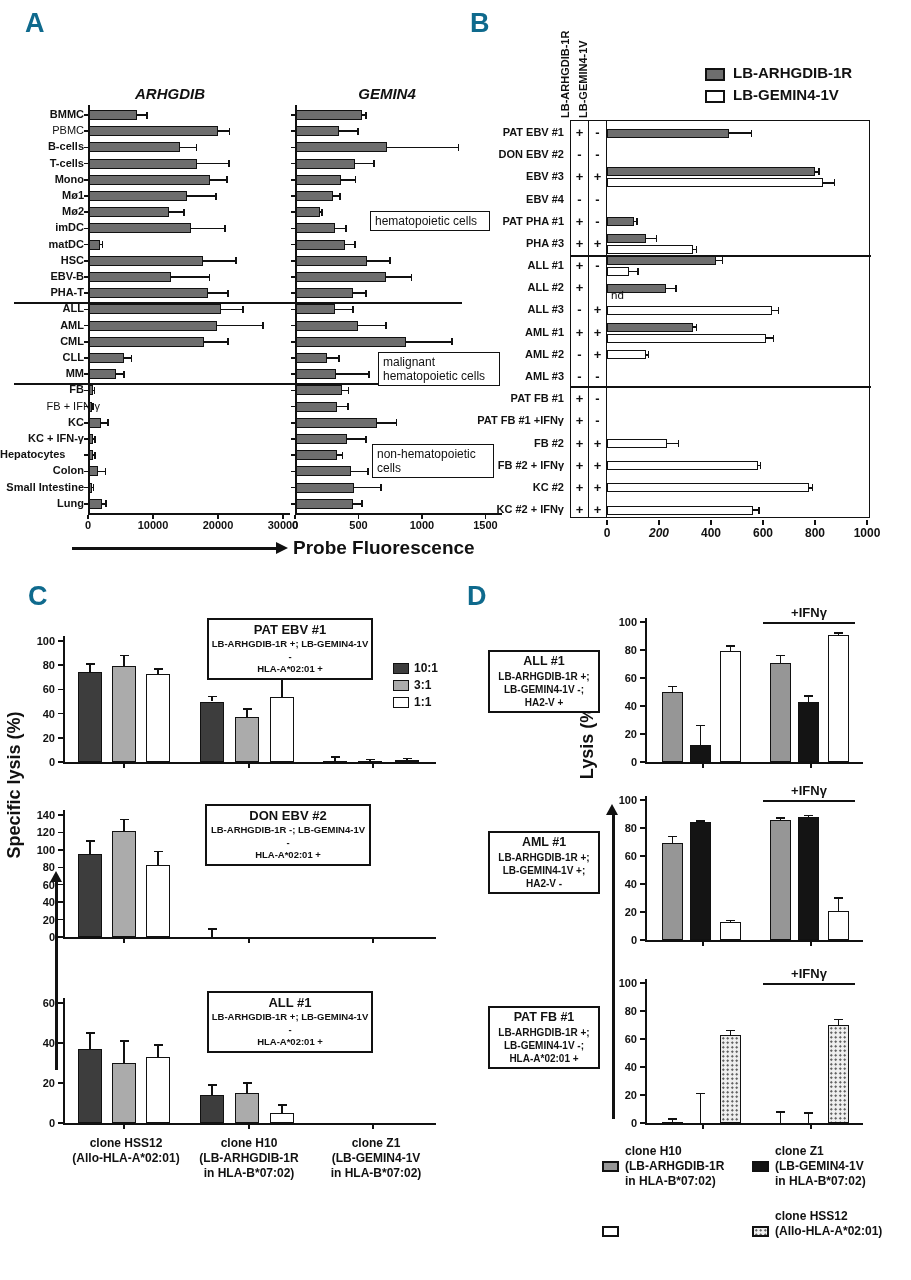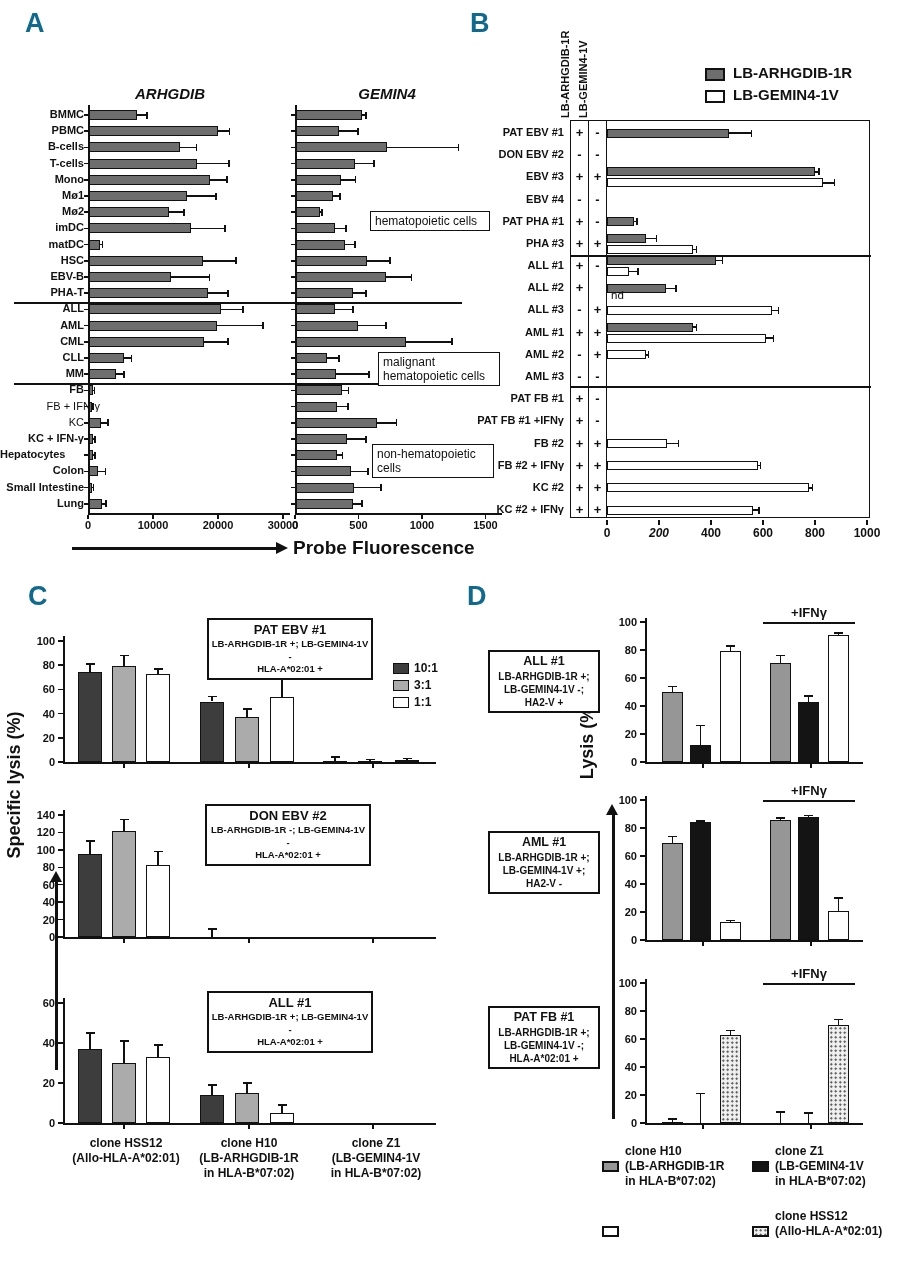--- a/index.html
+++ b/index.html
@@ -73,21 +73,21 @@
     <div style="position: absolute; left: 455.5px; top: 519px; width: 60px; height: auto; text-align: center; font-weight: bold; font-size: 11px;">1500</div>
     <div style="position: absolute; left: 0px; top: 108px; width: 84px; height: auto; text-align: right; font-weight: bold; font-size: 11px; white-space: nowrap;">BMMC</div>
     <div style="position: absolute; left: 83.5px; top: 114.25px; width: 4.5px; height: 1.5px; background: rgb(17, 17, 17);"></div>
     <div style="position: absolute; left: 89px; top: 110px; width: 48.1px; height: 10px; border: 1.5px solid rgb(17, 17, 17); box-sizing: border-box; background-color: rgb(110, 110, 110);"></div>
     <div style="position: absolute; left: 137.1px; top: 114.25px; width: 9.75px; height: 1.5px; background: rgb(17, 17, 17);"></div>
     <div style="position: absolute; left: 146.1px; top: 111.5px; width: 1.5px; height: 7px; background: rgb(17, 17, 17);"></div>
     <div style="position: absolute; left: 290.5px; top: 114.25px; width: 4.5px; height: 1.5px; background: rgb(17, 17, 17);"></div>
     <div style="position: absolute; left: 296px; top: 110px; width: 66.04px; height: 10px; border: 1.5px solid rgb(17, 17, 17); box-sizing: border-box; background-color: rgb(110, 110, 110);"></div>
     <div style="position: absolute; left: 362.04px; top: 114.25px; width: 3.81px; height: 1.5px; background: rgb(17, 17, 17);"></div>
     <div style="position: absolute; left: 365.1px; top: 111.5px; width: 1.5px; height: 7px; background: rgb(17, 17, 17);"></div>
-    <div style="position: absolute; left: 0px; top: 124.2px; width: 84px; height: auto; text-align: right; font-weight: bold; font-size: 11px; white-space: nowrap;">PBMC</div>
+    <div style="position: absolute; left: 0px; top: 124.2px; width: 84px; height: auto; text-align: right; font-weight: normal; font-size: 11px; white-space: nowrap;">PBMC</div>
     <div style="position: absolute; left: 83.5px; top: 130.45px; width: 4.5px; height: 1.5px; background: rgb(17, 17, 17);"></div>
     <div style="position: absolute; left: 89px; top: 126.2px; width: 128.7px; height: 10px; border: 1.5px solid rgb(17, 17, 17); box-sizing: border-box; background-color: rgb(110, 110, 110);"></div>
     <div style="position: absolute; left: 217.7px; top: 130.45px; width: 11.7px; height: 1.5px; background: rgb(17, 17, 17);"></div>
     <div style="position: absolute; left: 228.65px; top: 127.7px; width: 1.5px; height: 7px; background: rgb(17, 17, 17);"></div>
     <div style="position: absolute; left: 290.5px; top: 130.45px; width: 4.5px; height: 1.5px; background: rgb(17, 17, 17);"></div>
     <div style="position: absolute; left: 296px; top: 126.2px; width: 43.18px; height: 10px; border: 1.5px solid rgb(17, 17, 17); box-sizing: border-box; background-color: rgb(110, 110, 110);"></div>
     <div style="position: absolute; left: 339.18px; top: 130.45px; width: 19.05px; height: 1.5px; background: rgb(17, 17, 17);"></div>
     <div style="position: absolute; left: 357.48px; top: 127.7px; width: 1.5px; height: 7px; background: rgb(17, 17, 17);"></div>
     <div style="position: absolute; left: 0px; top: 140.4px; width: 84px; height: auto; text-align: right; font-weight: bold; font-size: 11px; white-space: nowrap;">B-cells</div>
     <div style="position: absolute; left: 83.5px; top: 146.65px; width: 4.5px; height: 1.5px; background: rgb(17, 17, 17);"></div>
@@ -235,21 +235,21 @@
     <div style="position: absolute; left: 347.955px; top: 386.9px; width: 1.5px; height: 7px; background: rgb(17, 17, 17);"></div>
     <div style="position: absolute; left: 0px; top: 399.6px; width: 84px; height: auto; text-align: right; font-weight: normal; font-size: 11px; white-space: nowrap; padding-left: 16px;">FB + IFN-γ</div>
     <div style="position: absolute; left: 83.5px; top: 405.85px; width: 4.5px; height: 1.5px; background: rgb(17, 17, 17);"></div>
     <div style="position: absolute; left: 89px; top: 401.6px; width: 2.925px; height: 10px; border: 1.5px solid rgb(17, 17, 17); box-sizing: border-box; background-color: rgb(110, 110, 110);"></div>
     <div style="position: absolute; left: 91.925px; top: 405.85px; width: 1.3px; height: 1.5px; background: rgb(17, 17, 17);"></div>
     <div style="position: absolute; left: 92.475px; top: 403.1px; width: 1.5px; height: 7px; background: rgb(17, 17, 17);"></div>
     <div style="position: absolute; left: 290.5px; top: 405.85px; width: 4.5px; height: 1.5px; background: rgb(17, 17, 17);"></div>
     <div style="position: absolute; left: 296px; top: 401.6px; width: 41.275px; height: 10px; border: 1.5px solid rgb(17, 17, 17); box-sizing: border-box; background-color: rgb(110, 110, 110);"></div>
     <div style="position: absolute; left: 337.275px; top: 405.85px; width: 10.795px; height: 1.5px; background: rgb(17, 17, 17);"></div>
     <div style="position: absolute; left: 347.32px; top: 403.1px; width: 1.5px; height: 7px; background: rgb(17, 17, 17);"></div>
-    <div style="position: absolute; left: 0px; top: 415.8px; width: 84px; height: auto; text-align: right; font-weight: normal; font-size: 11px; white-space: nowrap;">KC</div>
+    <div style="position: absolute; left: 0px; top: 415.8px; width: 84px; height: auto; text-align: right; font-weight: bold; font-size: 11px; white-space: nowrap;">KC</div>
     <div style="position: absolute; left: 83.5px; top: 422.05px; width: 4.5px; height: 1.5px; background: rgb(17, 17, 17);"></div>
     <div style="position: absolute; left: 89px; top: 417.8px; width: 11.7px; height: 10px; border: 1.5px solid rgb(17, 17, 17); box-sizing: border-box; background-color: rgb(110, 110, 110);"></div>
     <div style="position: absolute; left: 100.7px; top: 422.05px; width: 7.15px; height: 1.5px; background: rgb(17, 17, 17);"></div>
     <div style="position: absolute; left: 107.1px; top: 419.3px; width: 1.5px; height: 7px; background: rgb(17, 17, 17);"></div>
     <div style="position: absolute; left: 290.5px; top: 422.05px; width: 4.5px; height: 1.5px; background: rgb(17, 17, 17);"></div>
     <div style="position: absolute; left: 296px; top: 417.8px; width: 81.28px; height: 10px; border: 1.5px solid rgb(17, 17, 17); box-sizing: border-box; background-color: rgb(110, 110, 110);"></div>
     <div style="position: absolute; left: 377.28px; top: 422.05px; width: 19.05px; height: 1.5px; background: rgb(17, 17, 17);"></div>
     <div style="position: absolute; left: 395.58px; top: 419.3px; width: 1.5px; height: 7px; background: rgb(17, 17, 17);"></div>
     <div style="position: absolute; left: 0px; top: 432px; width: 84px; height: auto; text-align: right; font-weight: bold; font-size: 11px; white-space: nowrap;">KC + IFN-γ</div>
     <div style="position: absolute; left: 83.5px; top: 438.25px; width: 4.5px; height: 1.5px; background: rgb(17, 17, 17);"></div>

